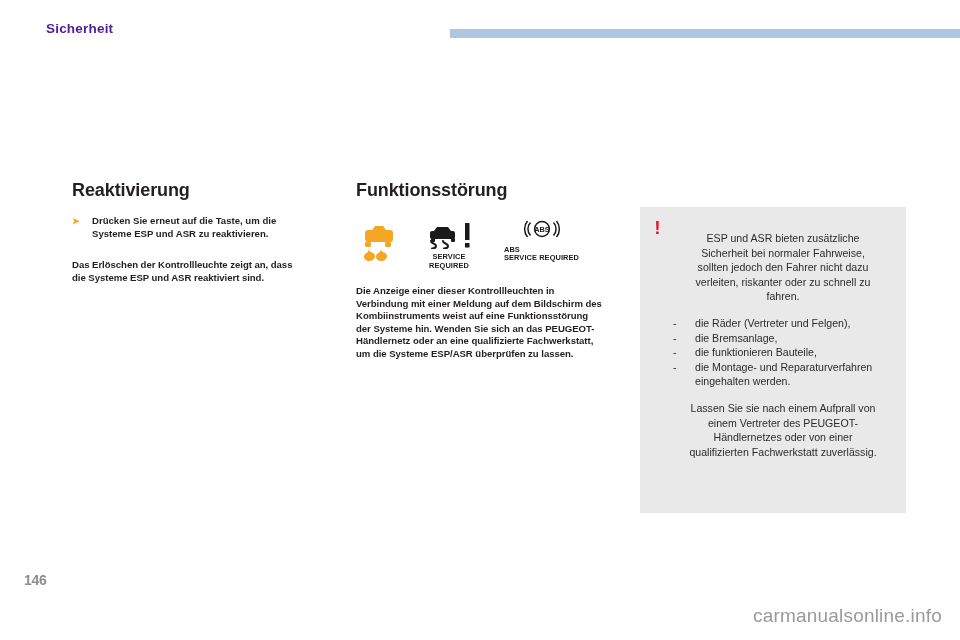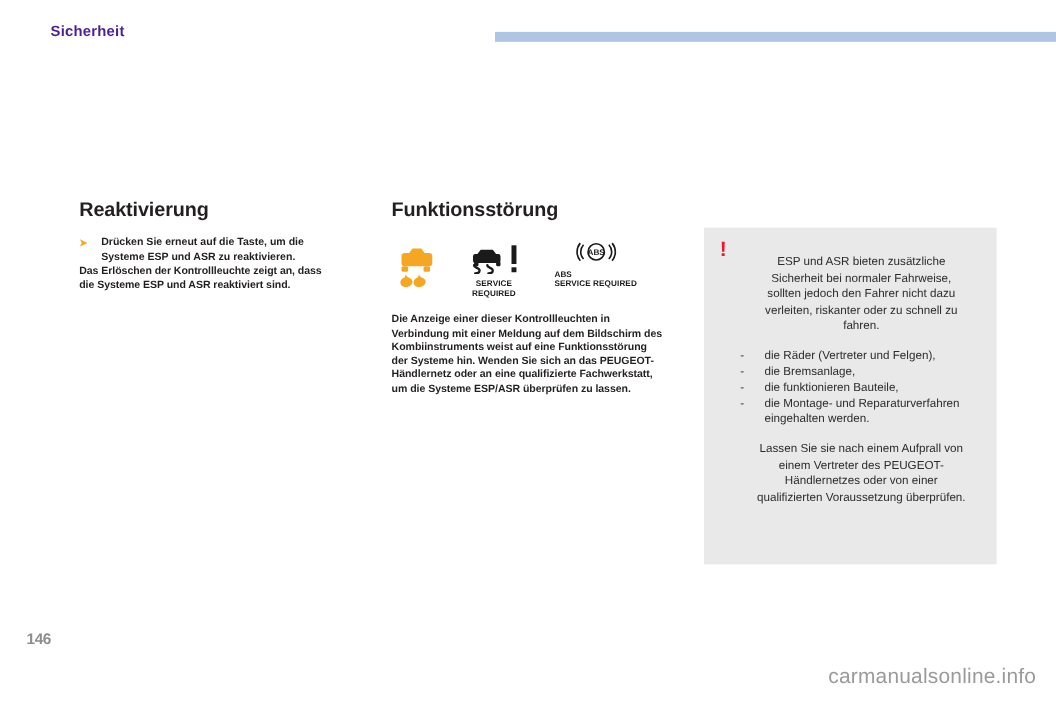--- a/index.html
+++ b/index.html
@@ -207,21 +207,21 @@
   <div class="header-rule"></div>
 
   <div class="col col-1">
     <h2 class="col-head">Reaktivierung</h2>
 
     <div class="bullet-row">
       <span class="bullet-marker">➤</span>
       <span class="bullet-text">Drücken Sie erneut auf die Taste, um die Systeme ESP und ASR zu reaktivieren.</span>
     </div>
 
-    <p class="body-text" style="margin-top:1px;">Das Erlöschen der Kontrollleuchte zeigt an, dass die Systeme ESP und ASR reaktiviert sind.</p>
+    <p class="body-text" style="margin-top:19px;">Das Erlöschen der Kontrollleuchte zeigt an, dass die Systeme ESP und ASR reaktiviert sind.</p>
   </div>
 
   <div class="col col-2">
     <h2 class="col-head">Funktionsstörung</h2>
 
     <div class="icon-strip">
 
       <div class="esp-amber-icon">
         <svg width="40" height="46" viewBox="0 0 40 46" aria-hidden="true">
           <g fill="#f5a623">
@@ -295,20 +295,20 @@
         </li>
         <li>
           <span class="dash">-</span>
           <span class="li-text">die funktionieren Bauteile,</span>
         </li>
         <li>
           <span class="dash">-</span>
           <span class="li-text">die Montage- und Reparaturverfahren eingehalten werden.</span>
         </li>
       </ul>
-      <p>Lassen Sie sie nach einem Aufprall von einem Vertreter des PEUGEOT-Händlernetzes oder von einer qualifizierten Voraussetzung überprüfen.</p>
+      <p>Lassen Sie sie nach einem Aufprall von einem Vertreter des PEUGEOT-Händlernetzes oder von einer qualifizierten Fachwerkstatt zuverlässig.</p>
     </div>
   </div>
 
   <div class="page-number">146</div>
   <div class="watermark">carmanualsonline.info</div>
 
 </div>
 
 </body></html>

